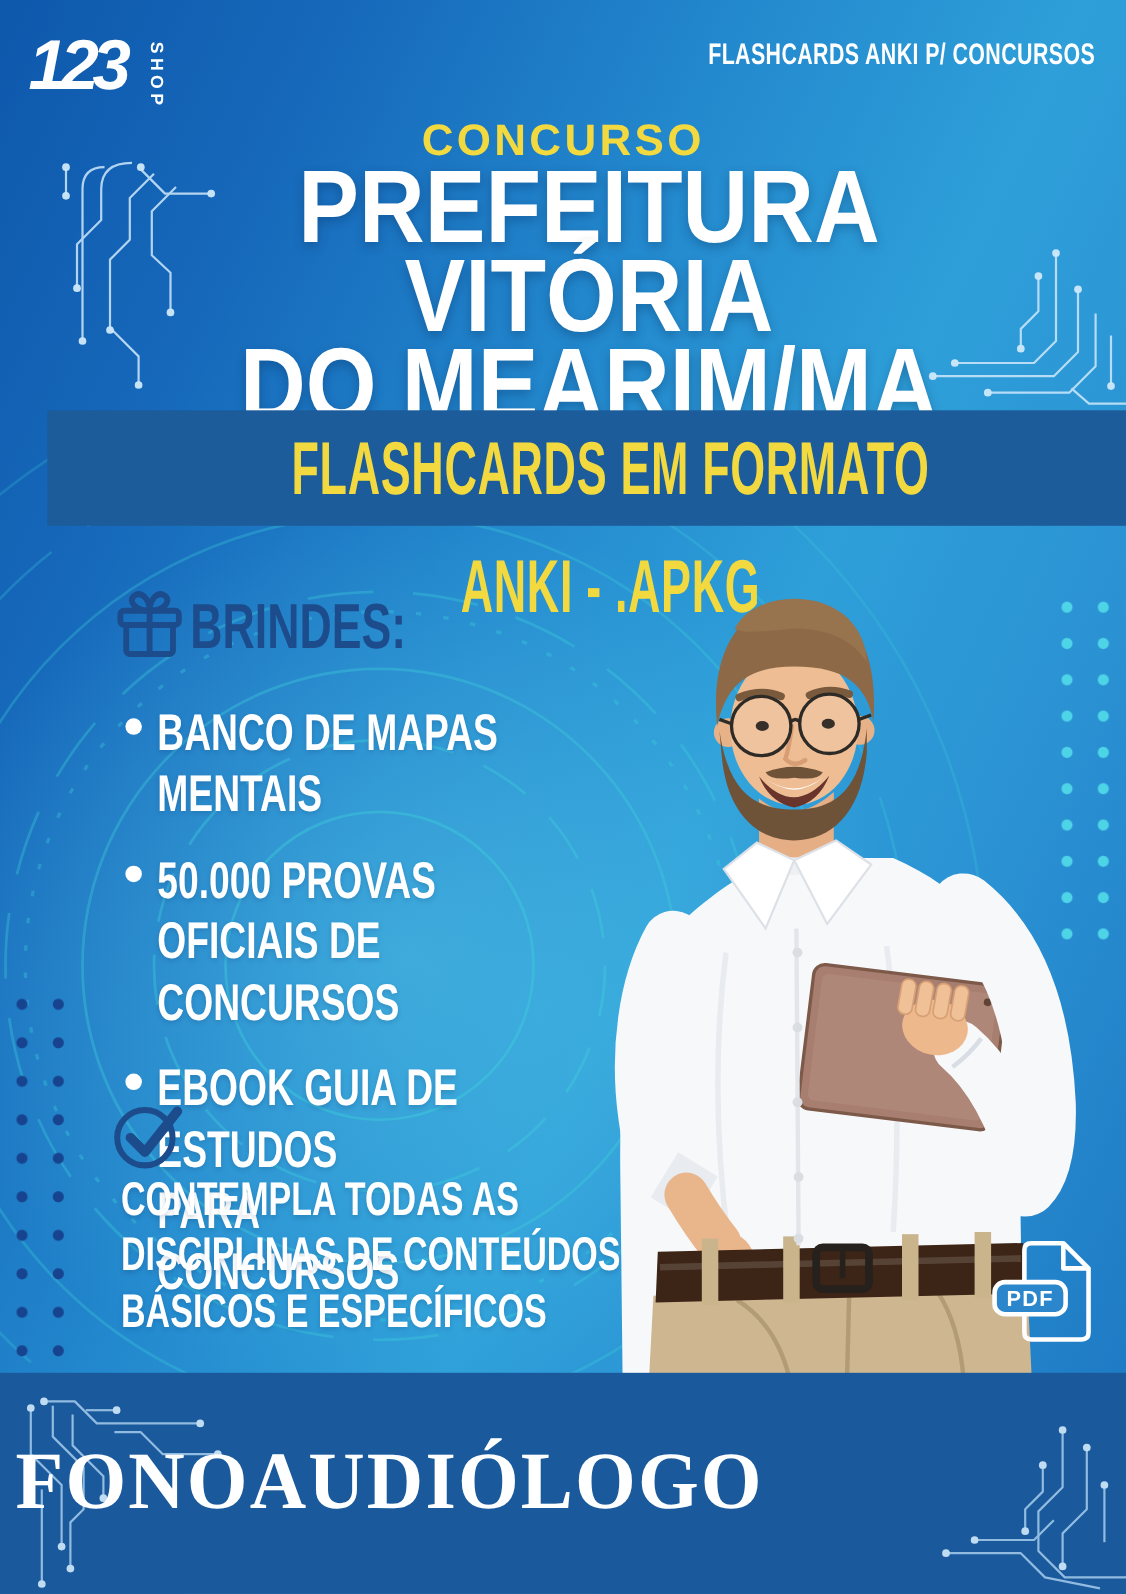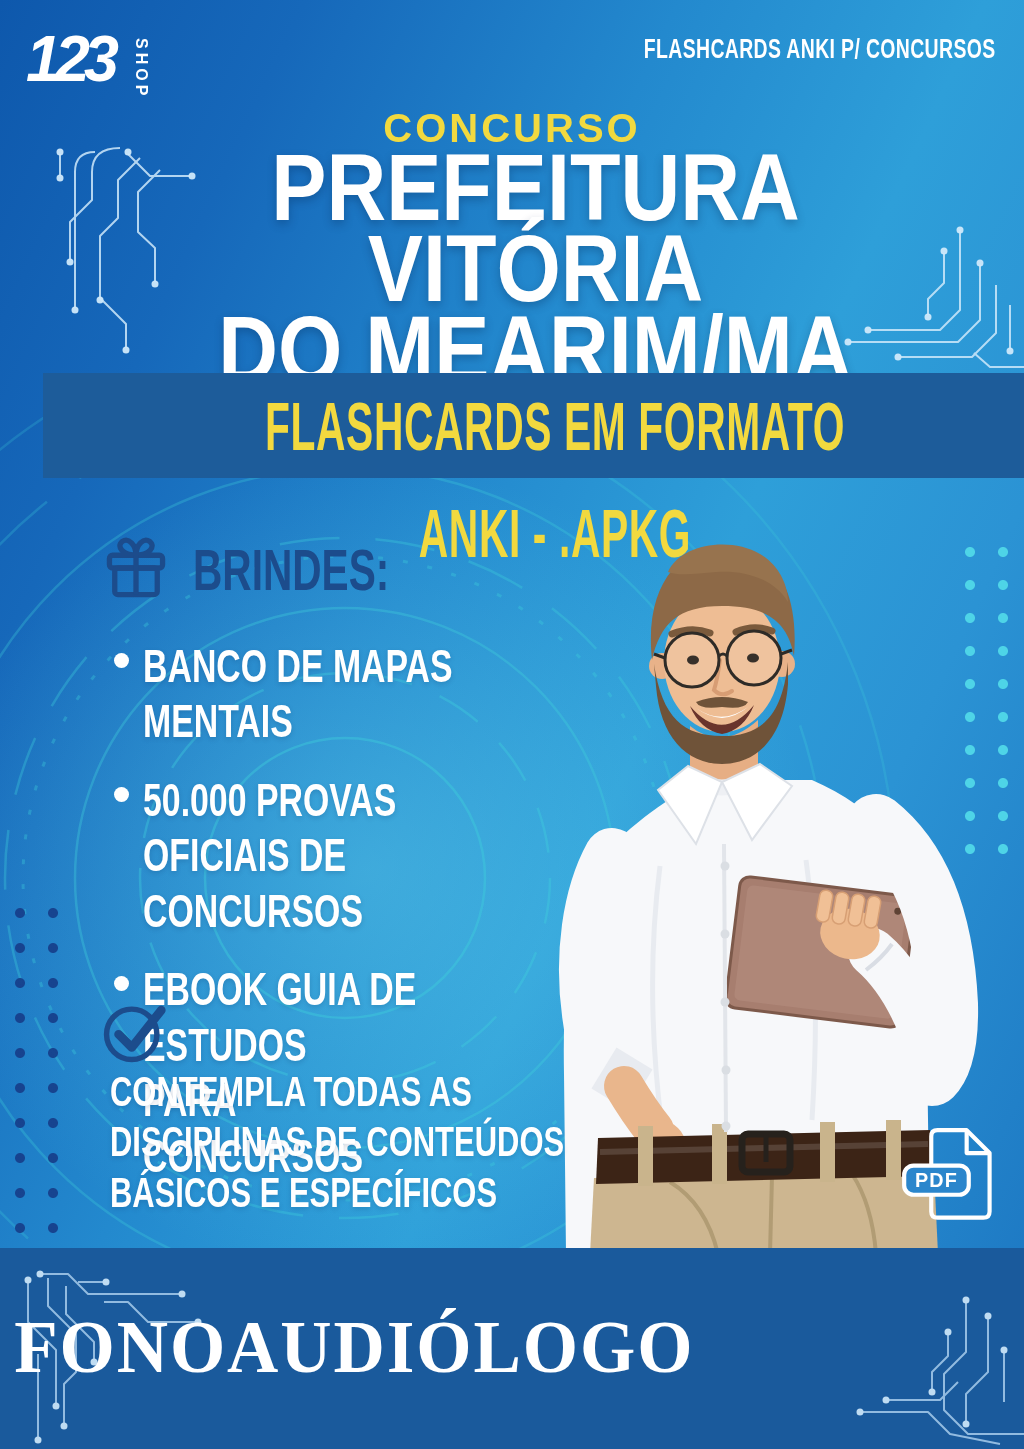--- a/index.html
+++ b/index.html
@@ -31,21 +31,21 @@
 
   
   .band1{left:0;top:373px;width:1024px;height:105px;background:#1D5C9A;margin-left:43px;}
   .band1-text{left:0;right:0;top:0;height:105px;line-height:107px;text-align:center;font-size:68px;font-weight:bold;letter-spacing:1px;}
   .band1-text .cx{transform:scaleX(.60);}
   .footer-band{left:0;top:1248px;width:1024px;height:201px;background:#1A5A9C;}
   .footer-text{left:0;right:0;top:1248px;height:201px;line-height:199px;font-size:74px;font-weight:bold;letter-spacing:2px;color:#fff;font-family:Liberation Serif, serif;}
   .footer-text .cx{transform:scaleX(.96);}
 
   
-  .gift-head{left:193px;top:536px;font-size:58px;font-weight:bold;text-decoration:underline;}
+  .gift-head{left:173px;top:536px;font-size:58px;font-weight:bold;text-decoration:underline;}
   .gift-head .clx{transform:scaleX(.70);}
   .bullets{left:106px;top:590px;width:470px;margin-top:48px;}
   .bullet-row{display:flex;align-items:flex-start;margin-bottom:23px;}
   .bullet-dot{flex:0 0 15px;width:15px;height:15px;border-radius:50%;background:#fff;margin:15px 14px 0 8px;}
   .bullet-text{font-size:47px;line-height:1.18;font-weight:bold;color:#fff;transform:scaleX(.72);transform-origin:left top;white-space:pre-line;text-shadow:0 2px 6px rgba(0,40,90,.18);}
   .edital-head{left:184px;top:998px;font-size:54px;font-weight:bold;}
   .edital-head .clx{transform:scaleX(.68);}
   .edital-body{left:110px;top:1066px;font-size:43px;line-height:1.17;font-weight:bold;color:#fff;transform:scaleX(.72);transform-origin:left top;white-space:pre-line;text-shadow:0 2px 6px rgba(0,40,90,.18);}
 
   

